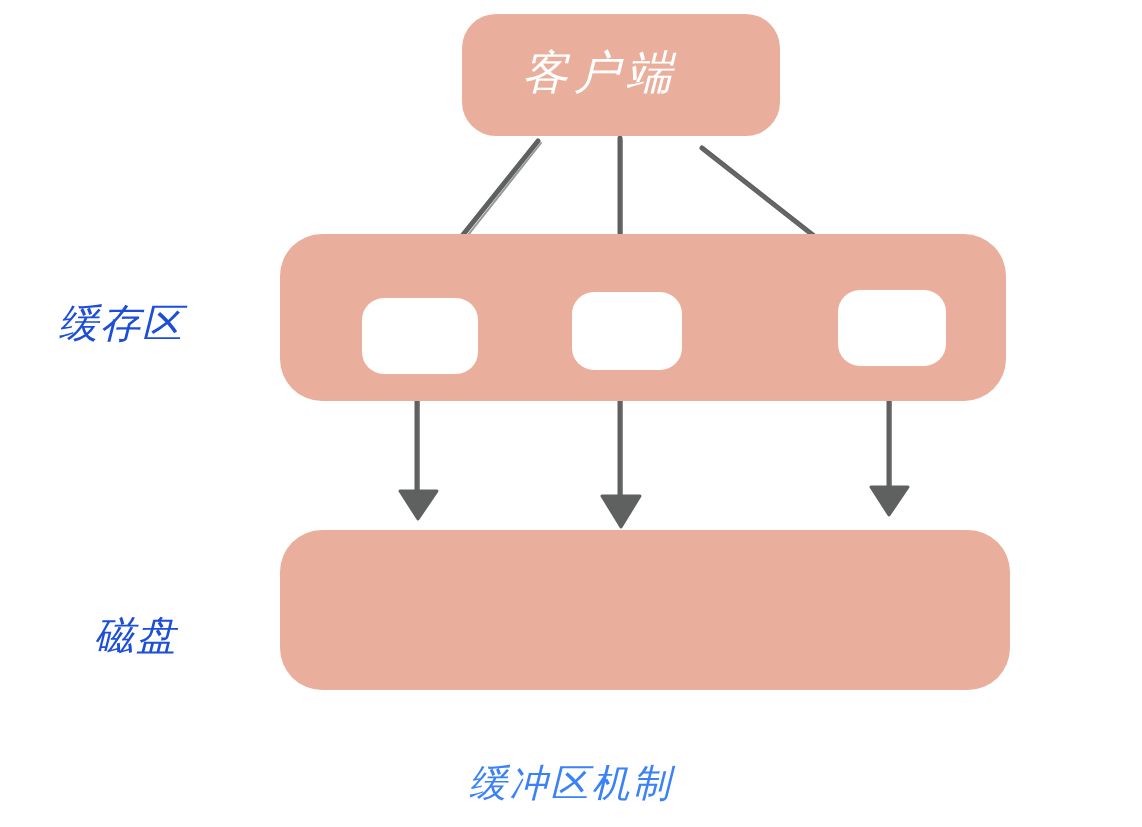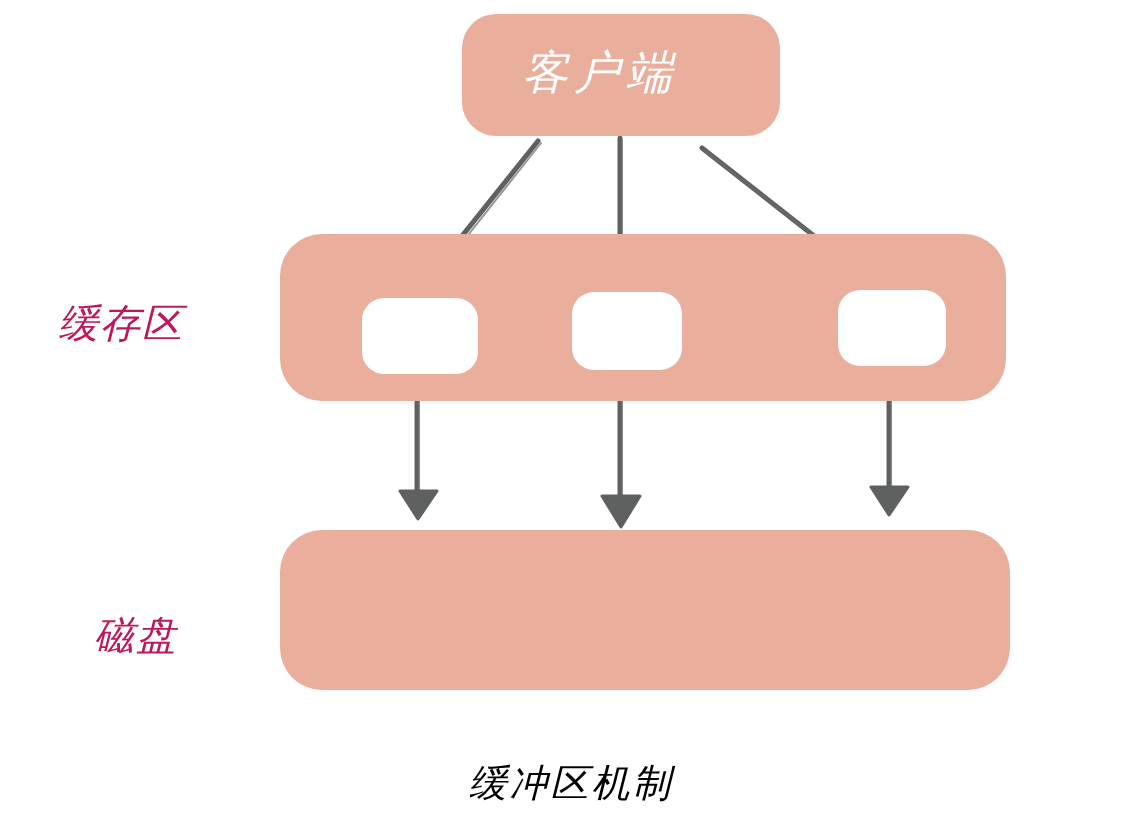--- a/index.html
+++ b/index.html
@@ -49,21 +49,21 @@
     background: #ffffff;
     border-radius: 22px;
   }
   #buffer-slot-1 { left: 362px; top: 298px; width: 116px; height: 76px; }
   #buffer-slot-2 { left: 572px; top: 292px; width: 110px; height: 78px; }
   #buffer-slot-3 { left: 838px; top: 290px; width: 108px; height: 76px; }
 
   
   .label-text {
     position: absolute;
-    color: #be185d;
+    color: #1d4ed8;
     font-family: "DejaVu Sans", sans-serif;
     font-size: 40px;
     font-weight: 500;
     letter-spacing: 2px;
     white-space: nowrap;
     font-style: italic;
   }
   #cache-label { left: 58px;  top: 296px; }
   #disk-label  { left: 94px;  top: 608px; }
 
@@ -80,21 +80,21 @@
     font-style: italic;
     font-family: "DejaVu Sans", sans-serif;
   }
 
   #caption {
     position: absolute;
     left: 0;
     top: 758px;
     width: 1142px;
     text-align: center;
-    color: #000000;
+    color: #3b82f6;
     font-size: 38px;
     letter-spacing: 3px;
     font-style: italic;
     font-family: "DejaVu Sans", sans-serif;
   }
 </style>
 </head>
 <body>
 
 <svg id="diagram-canvas" viewBox="0 0 1142 827">

